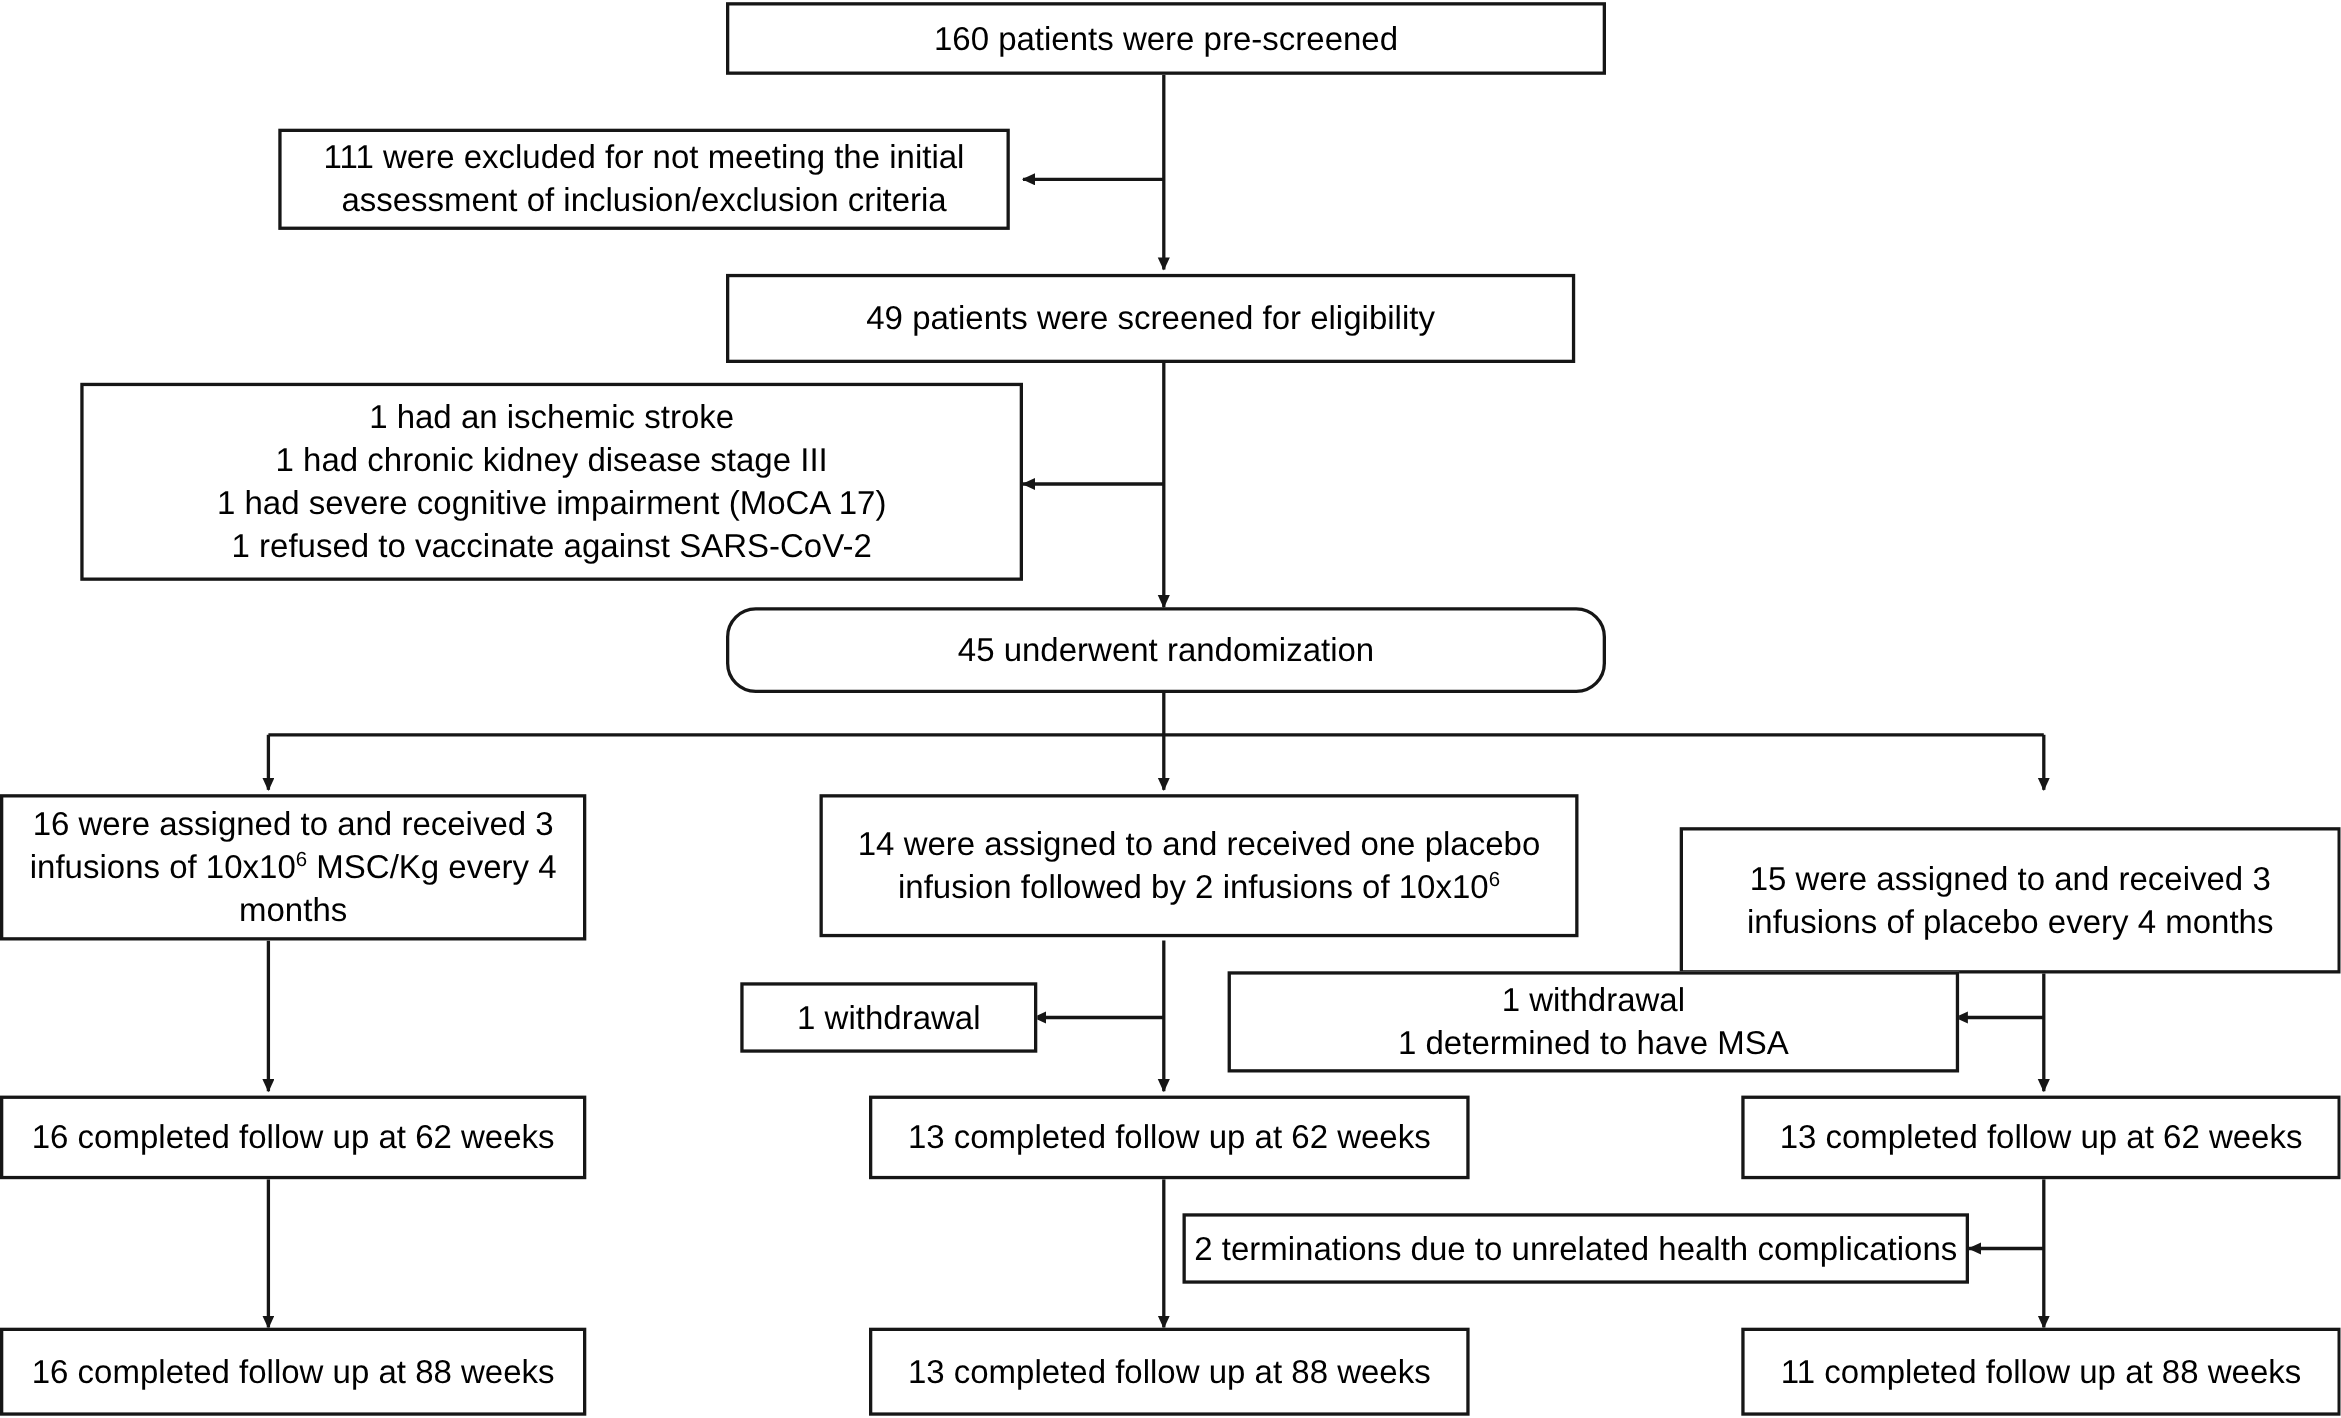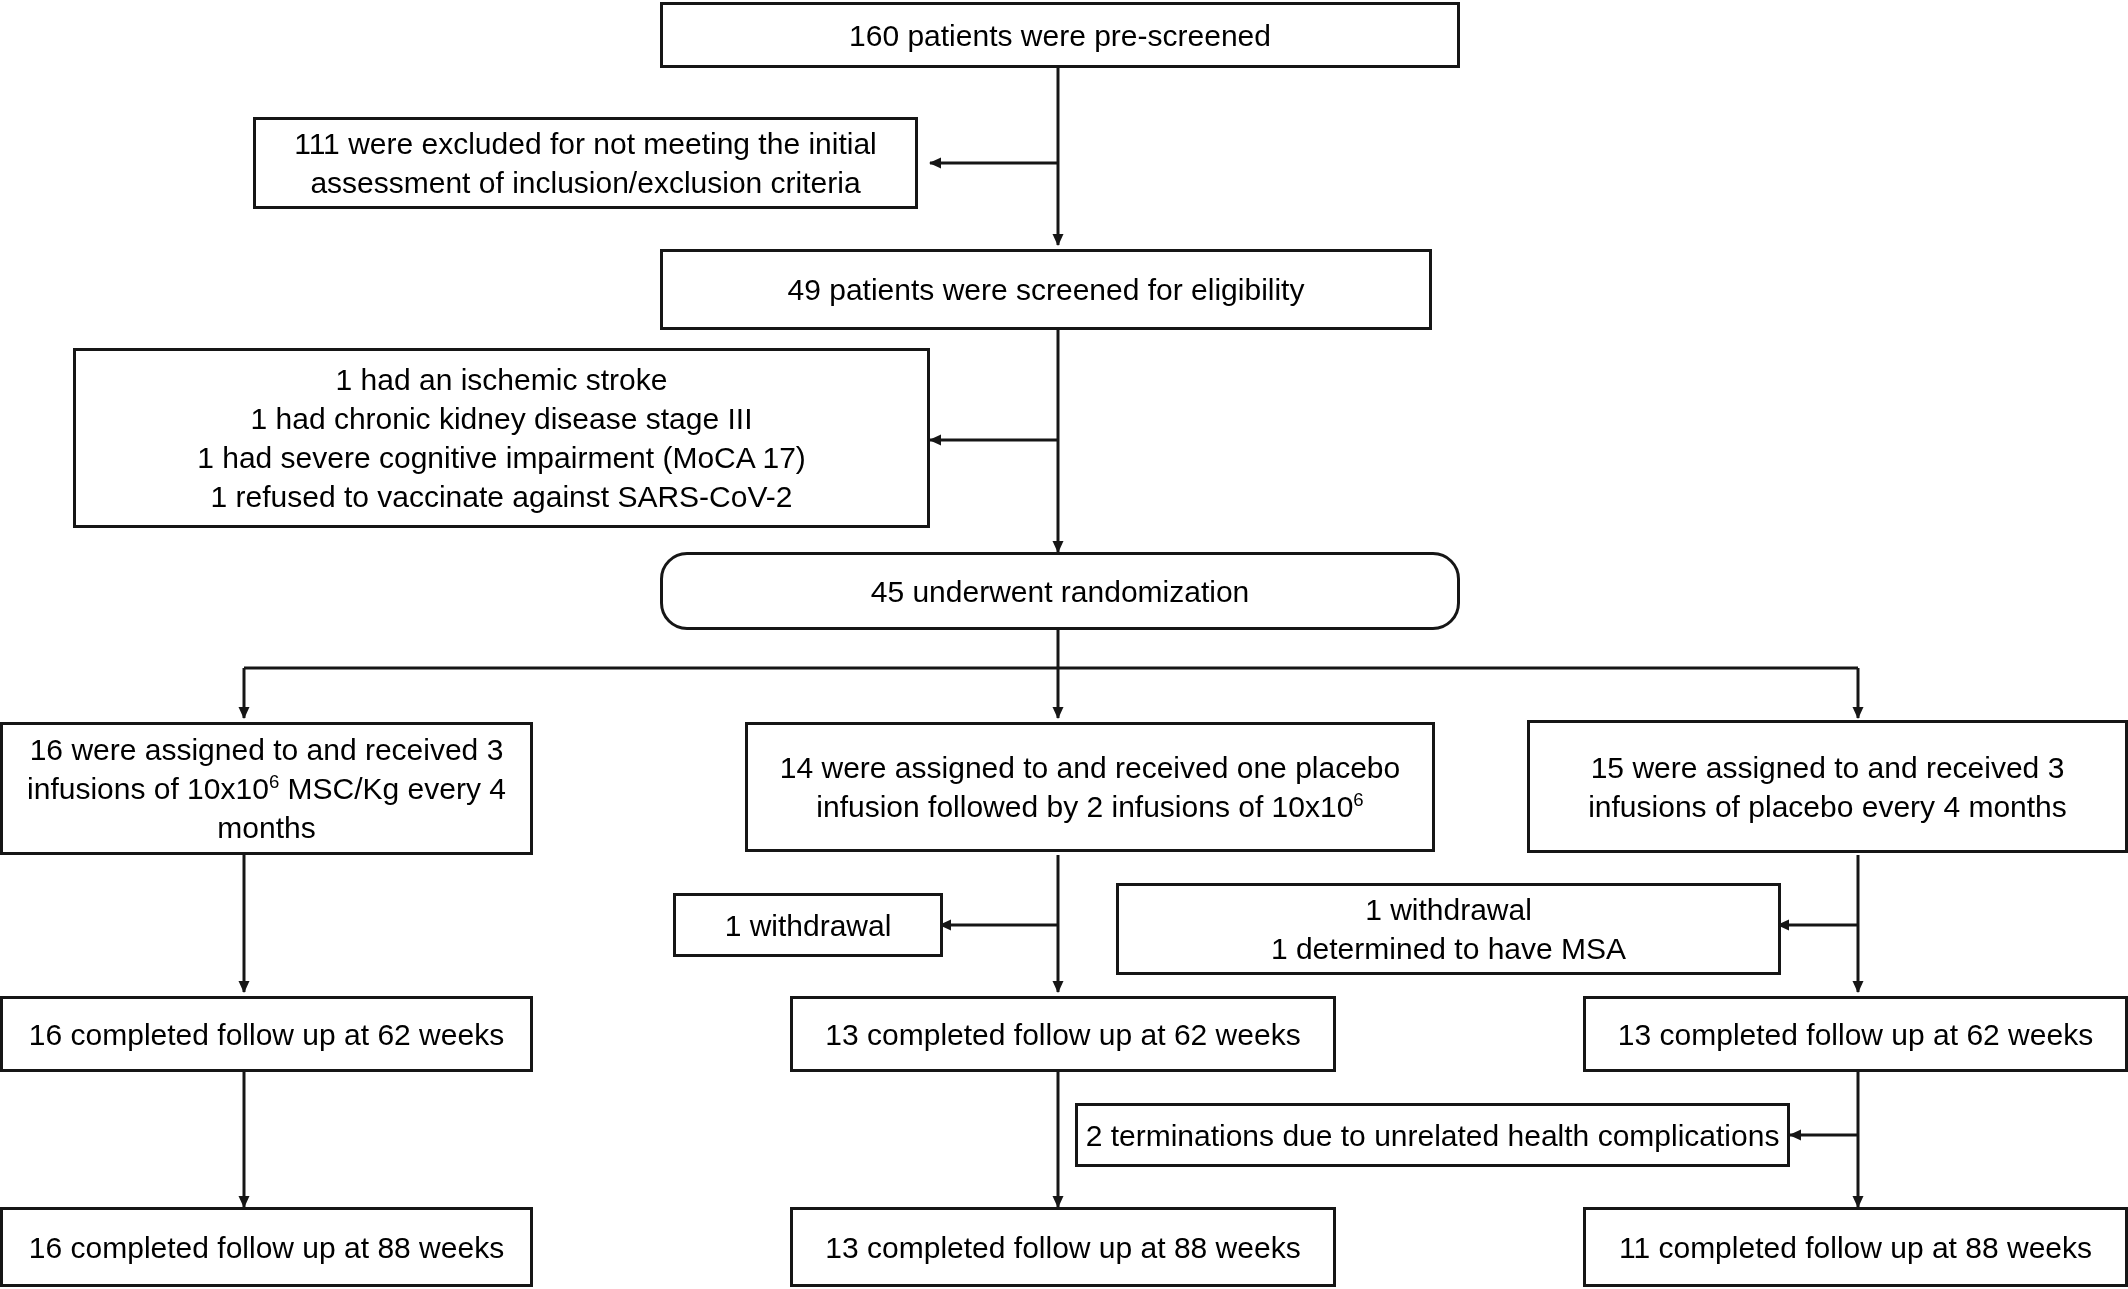--- a/index.html
+++ b/index.html
@@ -118,21 +118,21 @@
     <span class="line">16 were assigned to and received 3</span>
     <span class="line"><span>infusions of 10x10</span><sup>6</sup><span> MSC/Kg every 4</span></span>
     <span class="line">months</span>
   </div>
 
   <div class="node" style="left:745px; top:722px; width:690px; height:130px;">
     <span class="line">14 were assigned to and received one placebo</span>
     <span class="line"><span>infusion followed by 2 infusions of 10x10</span><sup>6</sup></span>
   </div>
 
-  <div class="node" style="left:1527px; top:720px; width:601px; height:133px;">
+  <div class="node" style="left:1527px; top:752px; width:601px; height:133px;">
     <span class="line">15 were assigned to and received 3</span>
     <span class="line">infusions of placebo every 4 months</span>
   </div>
 
   <div class="node" style="left:673px; top:893px; width:270px; height:64px;">
     <span class="line">1 withdrawal</span>
   </div>
 
   <div class="node" style="left:1116px; top:883px; width:665px; height:92px;">
     <span class="line">1 withdrawal</span>

